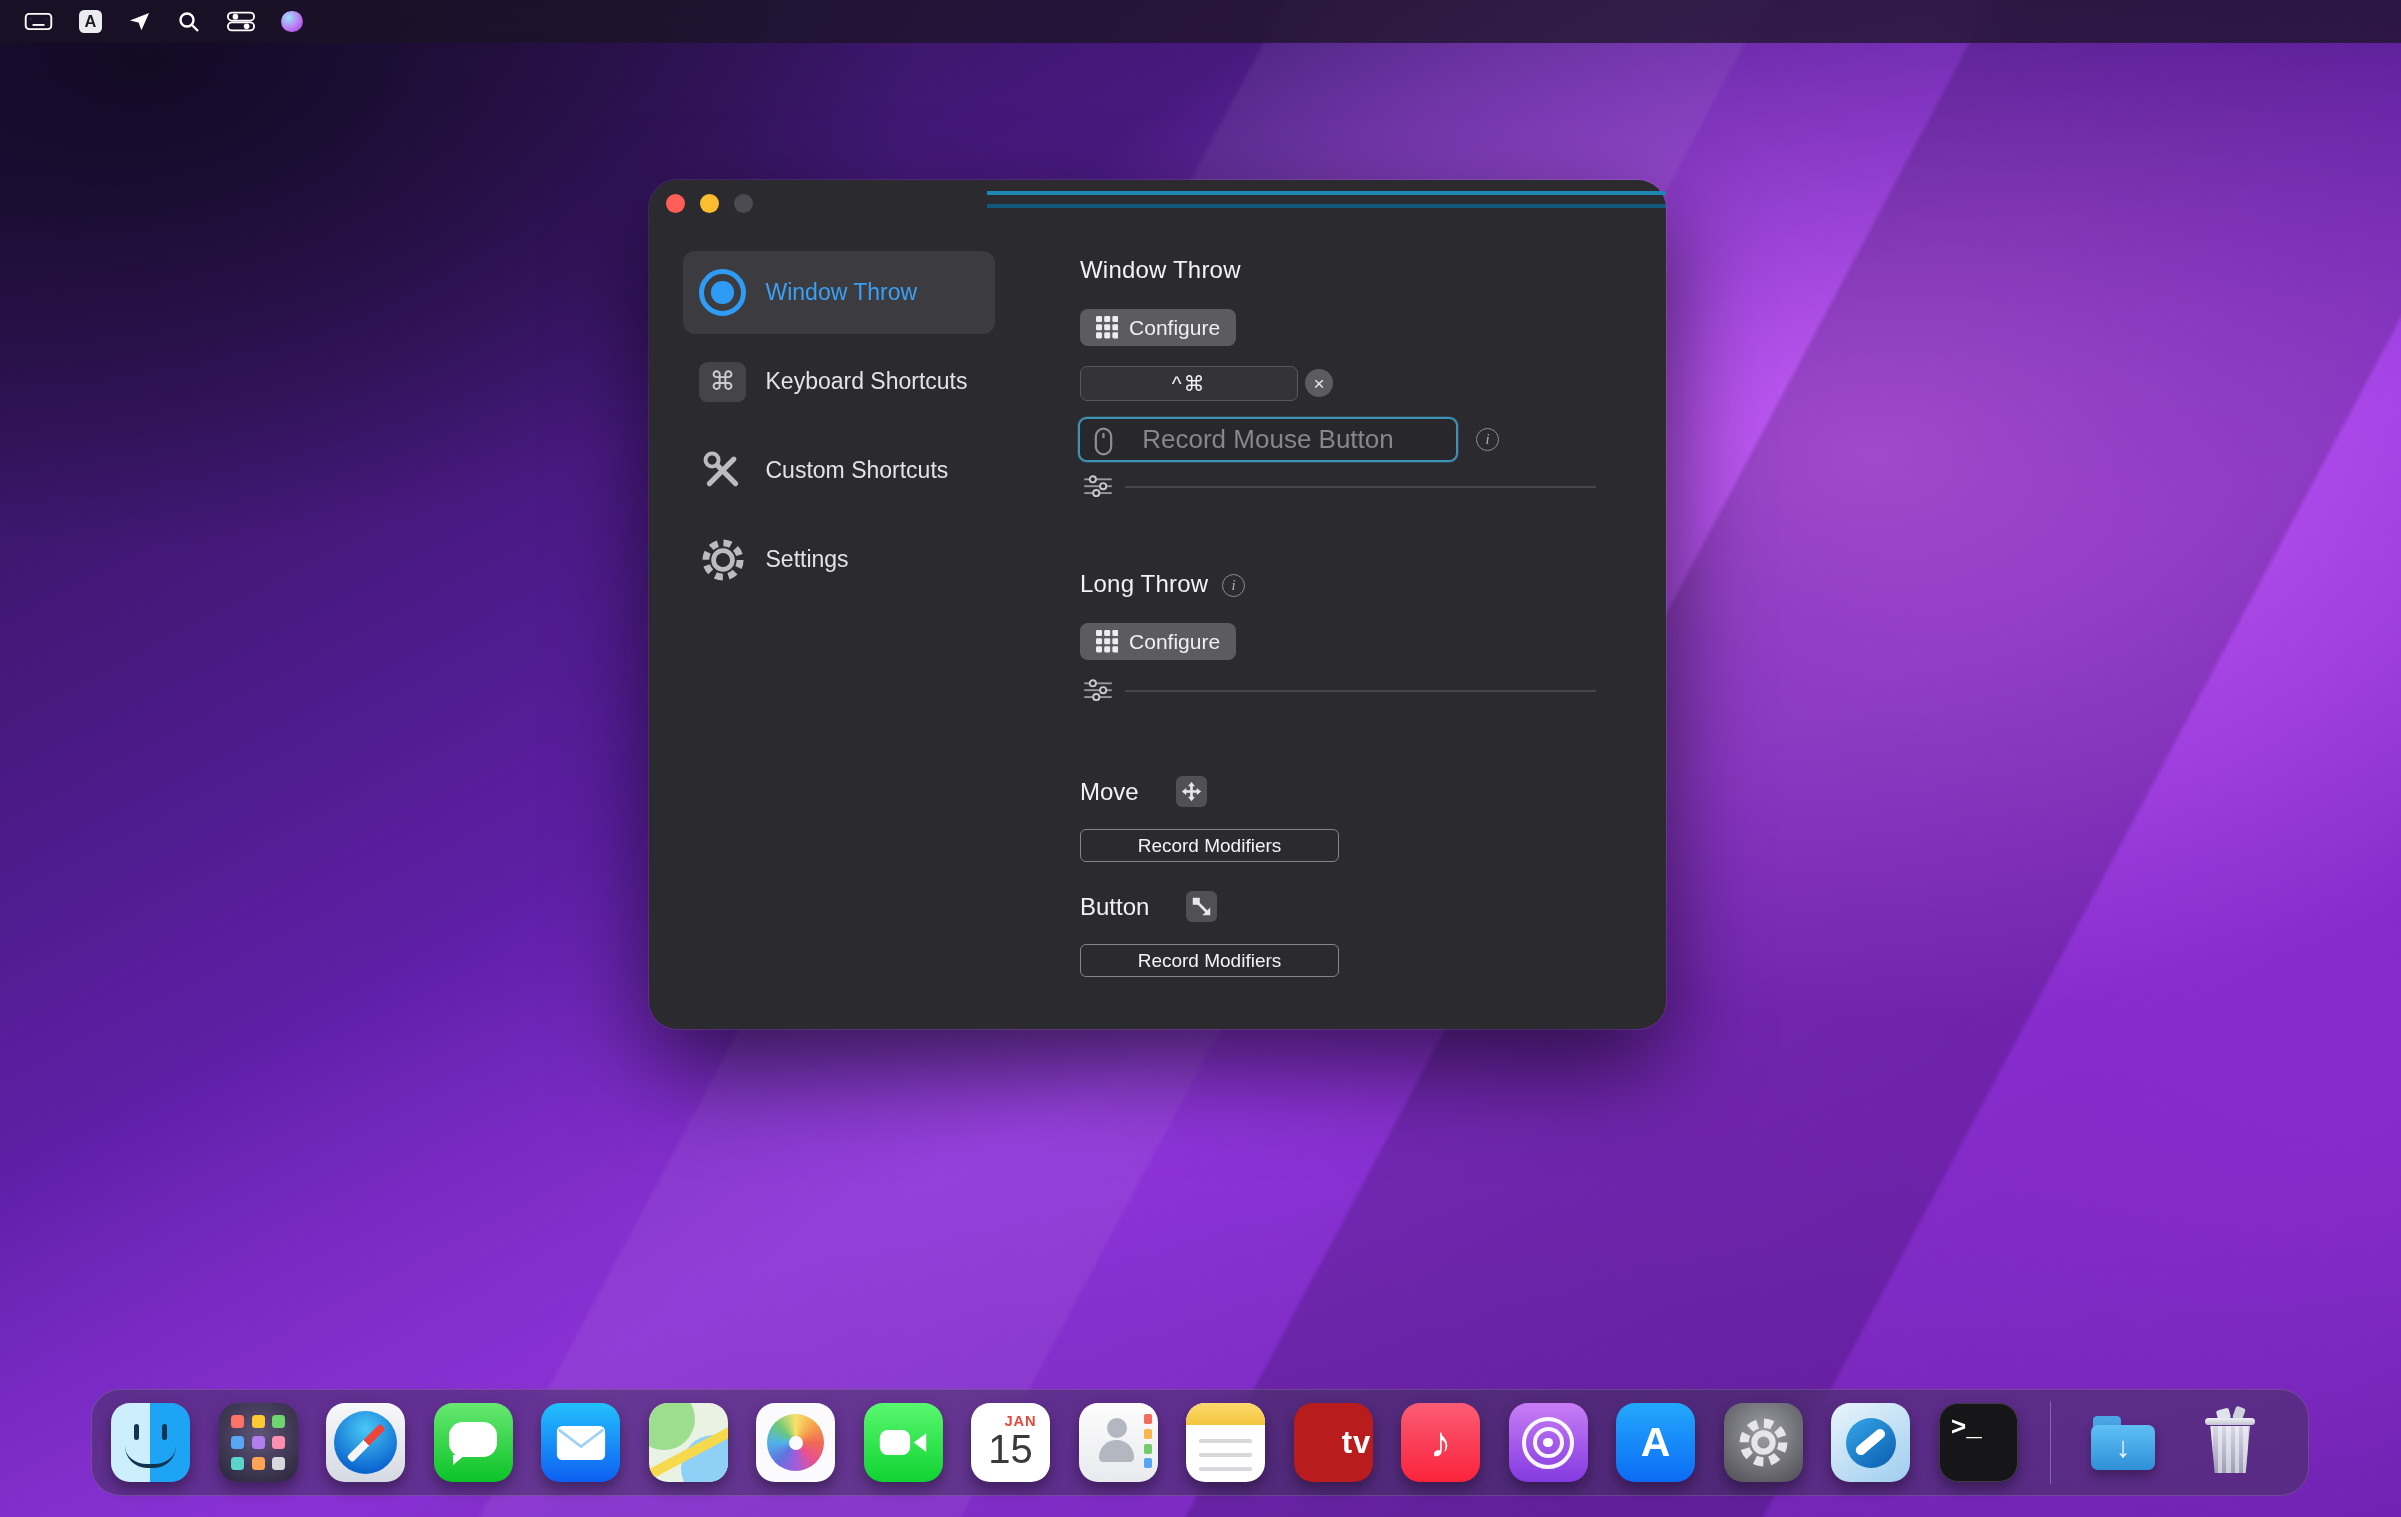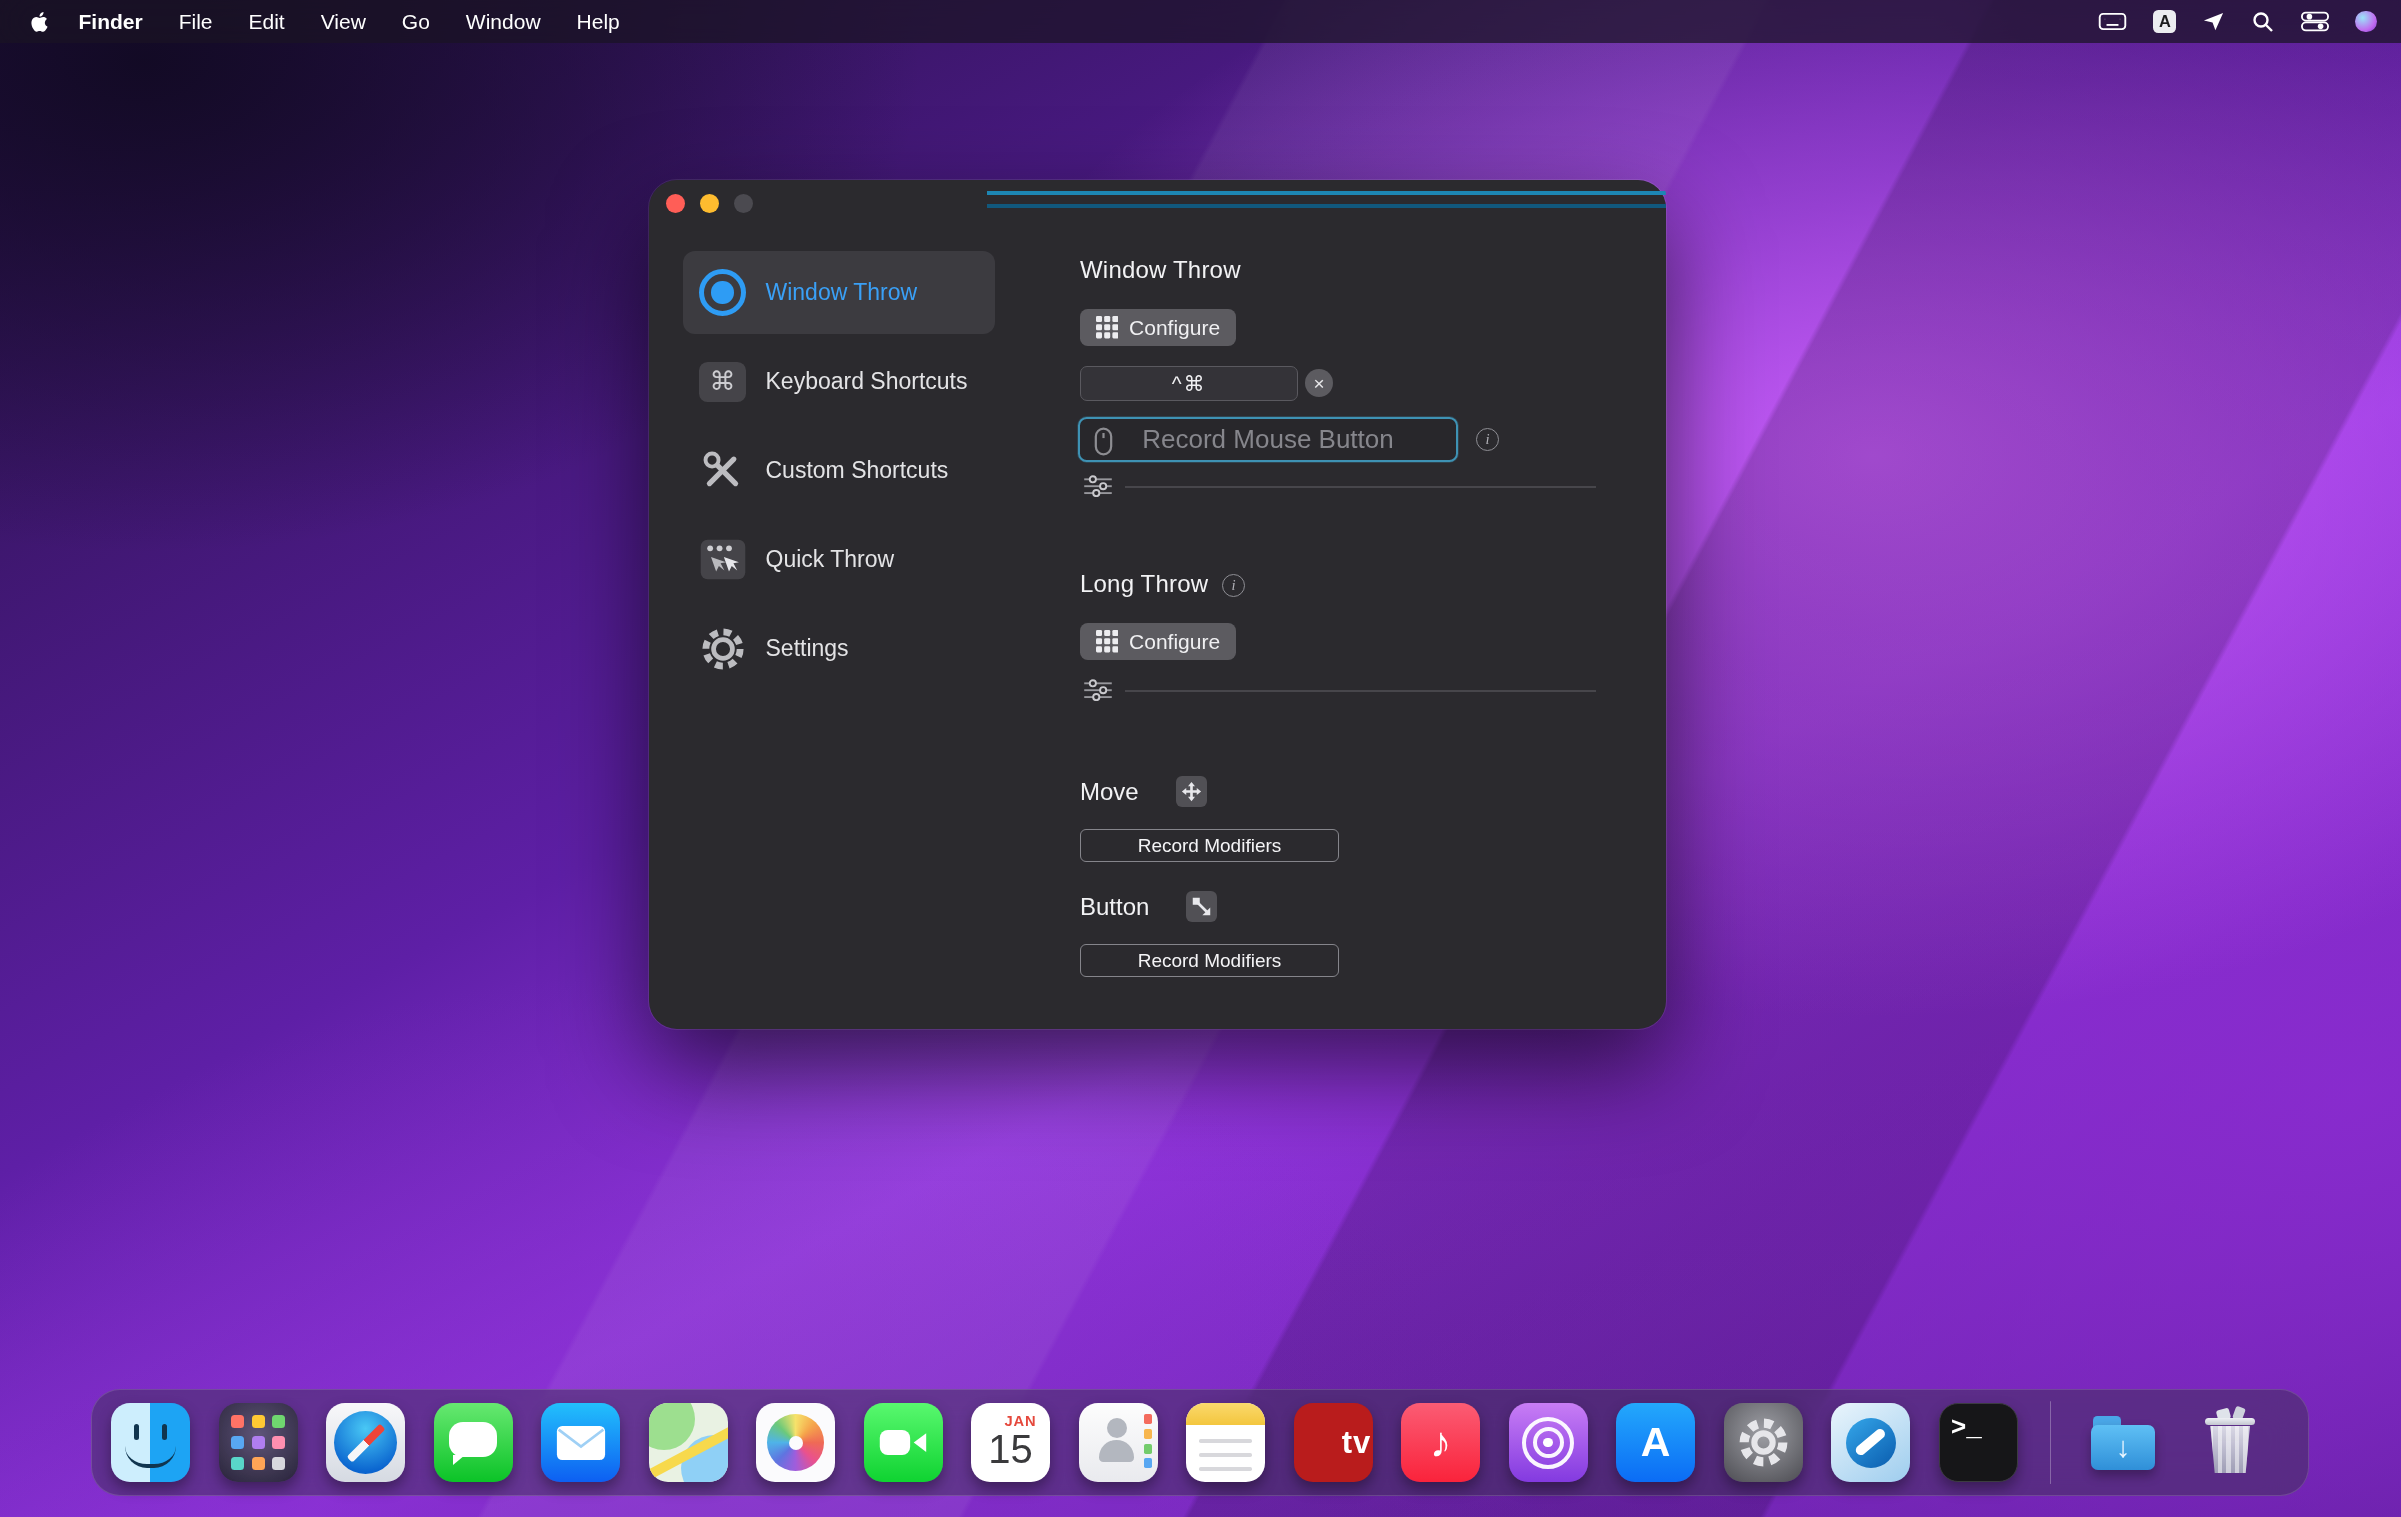--- a/index.html
+++ b/index.html
@@ -233,35 +233,20 @@
       repeating-linear-gradient(90deg, rgba(255,255,255,.5) 0 4.3px, rgba(0,0,0,0) 4.3px 8.6px),
       linear-gradient(180deg, rgba(228,231,238,.92), rgba(168,173,188,.88));
     clip-path:polygon(4% 0, 96% 0, 86% 100%, 14% 100%); }
 </style>
 </head>
 <body>
 
 <div class="wallpaper"></div>
 
 <header class="menubar">
-  <div class="menubar-left">
-    <span class="apple-logo">
-      <svg width="21" height="24" viewBox="0 0 24 28" fill="#fff">
-        <path d="M19.4 14.9c0-2.9 2.4-4.3 2.5-4.4-1.4-2-3.5-2.3-4.2-2.3-1.8-.2-3.5 1-4.4 1-.9 0-2.3-1-3.8-1-2 0-3.8 1.1-4.8 2.9-2 3.5-.5 8.6 1.5 11.4 1 1.4 2.1 2.9 3.6 2.9 1.4-.1 2-.9 3.7-.9s2.2.9 3.8.9c1.6 0 2.6-1.4 3.6-2.8 1.1-1.6 1.6-3.1 1.6-3.2-.1-.1-3.1-1.2-3.1-4.5z"></path>
-        <path d="M16.6 6.1c.8-1 1.4-2.4 1.2-3.8-1.2.1-2.6.8-3.4 1.8-.8.9-1.4 2.3-1.2 3.6 1.3.1 2.6-.6 3.4-1.6z"></path>
-      </svg>
-    </span>
-    <span class="menu-item app-name">Finder</span>
-    <span class="menu-item">File</span>
-    <span class="menu-item">Edit</span>
-    <span class="menu-item">View</span>
-    <span class="menu-item">Go</span>
-    <span class="menu-item">Window</span>
-    <span class="menu-item">Help</span>
-  </div>
   <div class="menubar-right">
     <span class="mb-icon">
       <svg width="29" height="21" viewBox="0 0 34 24" fill="none" stroke="#fff" stroke-width="2.2">
         <rect x="2" y="3" width="30" height="18" rx="4"></rect>
         <line x1="8" y1="9" x2="8" y2="9.2"></line>
           <line x1="14" y1="9" x2="14" y2="9.2"></line>
         <line x1="20" y1="9" x2="20" y2="9.2"></line>
           <line x1="26" y1="9" x2="26" y2="9.2"></line>
         <line x1="10" y1="16" x2="24" y2="16"></line>
       </svg>
@@ -323,33 +308,20 @@
             <line x1="16" y1="16" x2="42" y2="42"></line>
             <line x1="40" y1="14" x2="12" y2="42"></line>
           </g>
           <circle cx="15" cy="15" r="7.5" fill="#2b2a2e" stroke="#bcbcc0" stroke-width="4.5"></circle>
         </svg>
       </span>
       <span class="side-label">Custom Shortcuts</span>
     </div>
     <div class="side-item">
       <span class="side-icon">
-        <svg width="48" height="43" viewBox="0 0 56 50">
-          <rect x="2" y="2" width="52" height="46" rx="8" fill="#454449"></rect>
-          <circle cx="13" cy="12" r="3.4" fill="#cdcdd1"></circle>
-          <circle cx="24" cy="12" r="3.4" fill="#cdcdd1"></circle>
-          <circle cx="35" cy="12" r="3.4" fill="#cdcdd1"></circle>
-          <path d="M14 22 l6 17 3.2-6.4 6.4 5.2 -4.4-8.4 6.4-1.2 z" fill="#b9b9bd"></path>
-          <path d="M29 22 l6 17 3.2-6.4 6.4 5.2 -4.4-8.4 6.4-1.2 z" fill="#e6e6ea"></path>
-        </svg>
-      </span>
-      <span class="side-label">Quick Throw</span>
-    </div>
-    <div class="side-item">
-      <span class="side-icon">
         <svg width="48" height="48" viewBox="0 0 56 56">
           <circle cx="28" cy="28" r="20" fill="none" stroke="#bcbcc0" stroke-width="8" stroke-dasharray="9 6.7"></circle>
           <circle cx="28" cy="28" r="11" fill="none" stroke="#bcbcc0" stroke-width="5.5"></circle>
         </svg>
       </span>
       <span class="side-label">Settings</span>
     </div>
   </nav>
 
   <main class="content">

